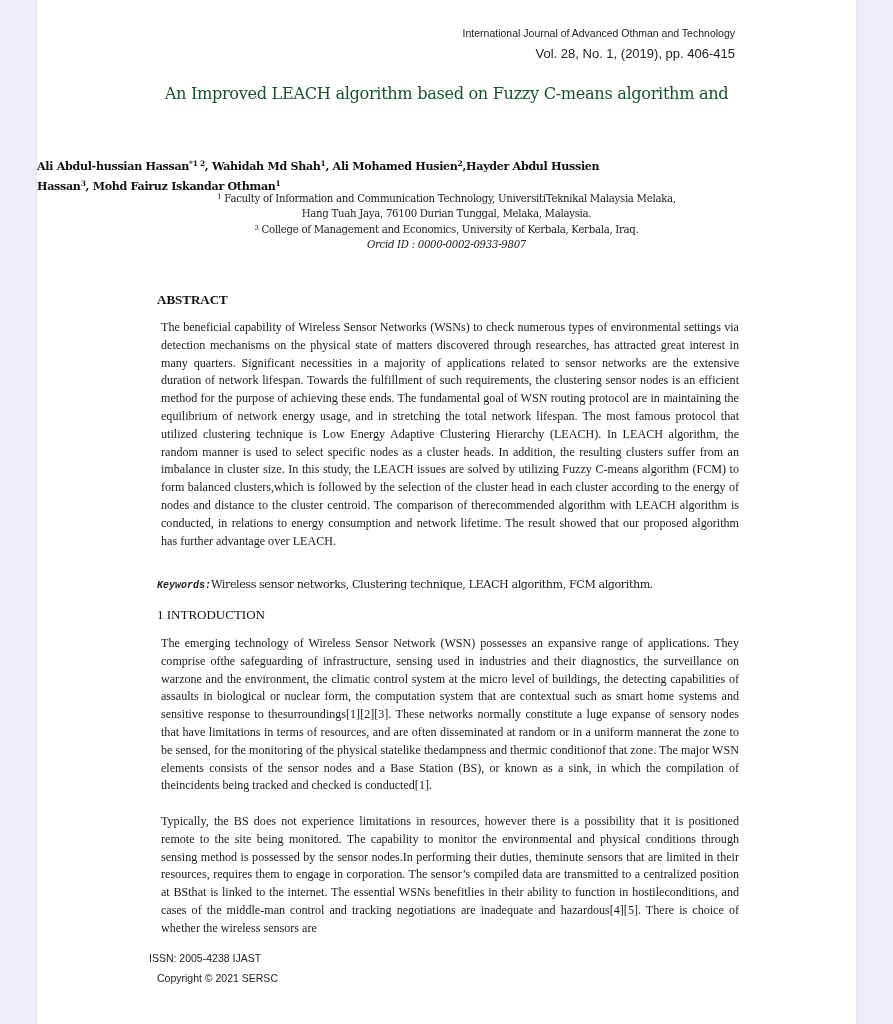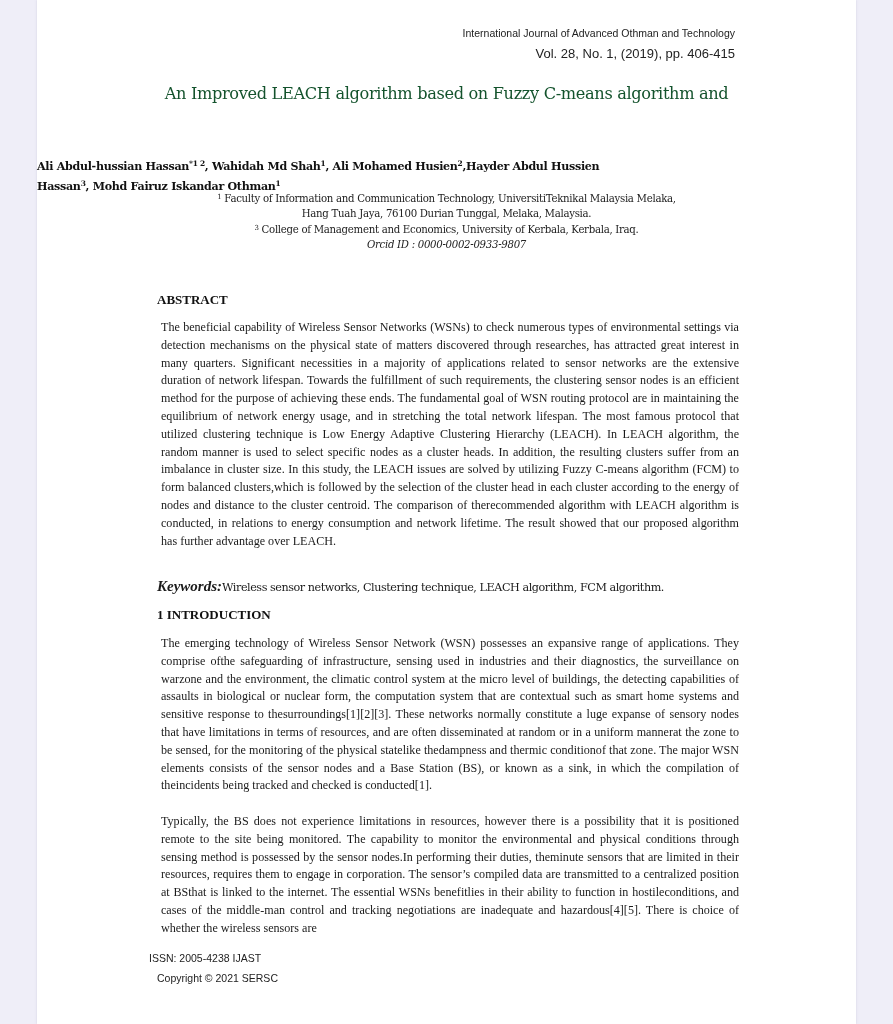--- a/index.html
+++ b/index.html
@@ -37,22 +37,22 @@
     .email-link { color: #2a3aa0; text-decoration: underline; }
     .orcid { font-style: italic; }
     .abstract-head { left: 120px; top: 292px; font-family: "Liberation Serif", serif; font-weight: bold; font-size: 13px; color: #111; }
     .para {
       left: 124px; width: 578px;
       font-family: "Liberation Serif", serif; font-size: 12.1px; color: #1a1a1a;
       line-height: 17.8px; text-align: justify;
     }
     .abstract-body { top: 319px; }
     .keywords { left: 120px; top: 578px; font-family: "DejaVu Serif", serif; font-size: 11.2px; color: #1a1a1a; letter-spacing: -0.45px; white-space: nowrap; }
-    .keywords b { font-style: italic; font-family: Liberation Serif, serif; font-size: 15px; letter-spacing: 0; }
-    .intro-head { left: 120px; top: 607px; font-family: "Liberation Serif", serif; font-weight: bold; font-size: 13px; color: #111; }
+    .keywords b { font-style: italic; font-family: Liberation Mono, monospace; font-size: 10px; letter-spacing: 0; }
+    .intro-head { left: 120px; top: 607px; font-family: "Liberation Serif", serif; font-weight: normal; font-size: 13px; color: #111; }
     .intro-p1 { top: 635px; }
     .intro-p2 { top: 813px; }
     .footer-issn { left: 112px; top: 952px; font-size: 10.5px; color: #222; }
     .footer-copy { left: 120px; top: 972px; font-size: 10.5px; color: #222; }
   </style>
 </head>
 <body>
 
 <div class="page">
 

